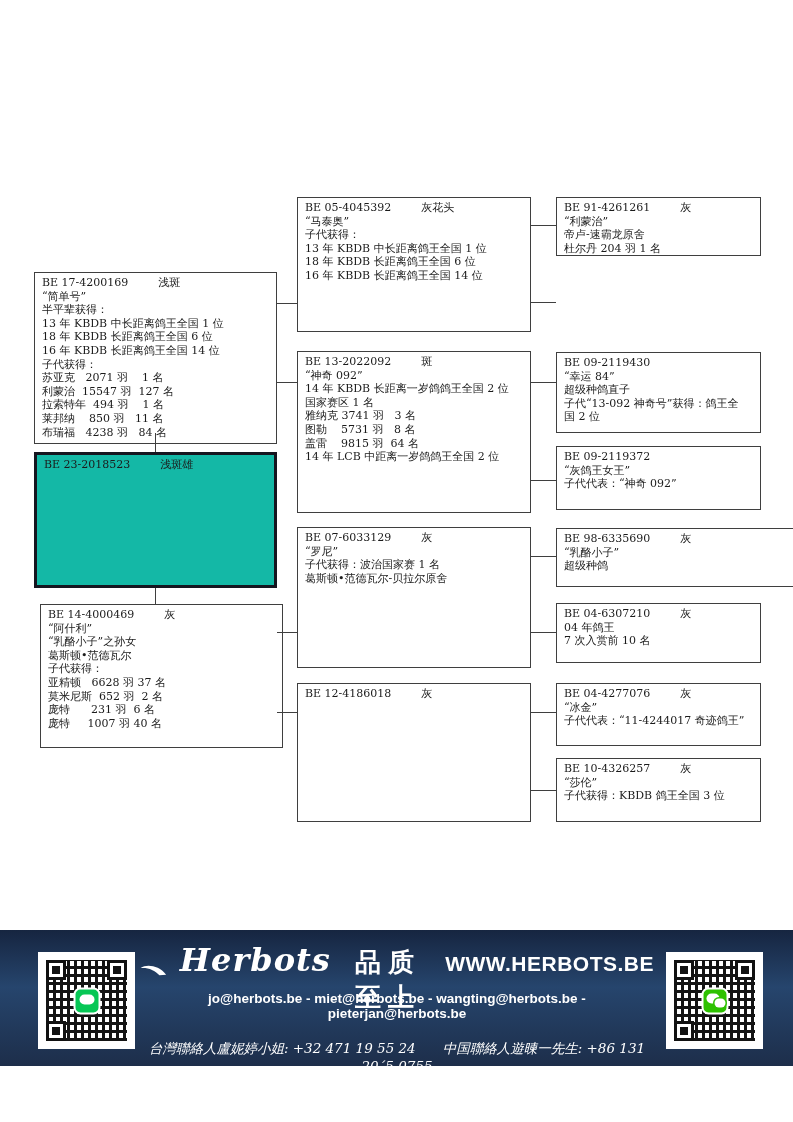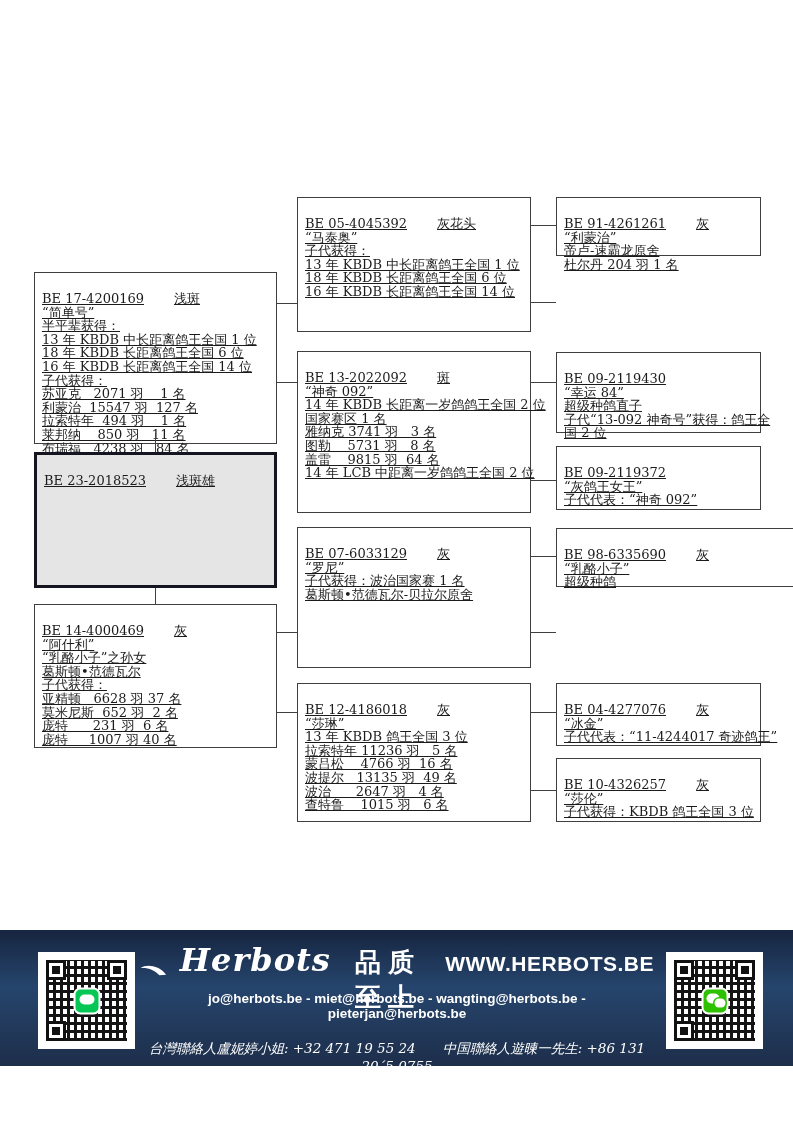--- a/index.html
+++ b/index.html
@@ -1,24 +1,24 @@
 <!DOCTYPE html>
 <html><head>
 <meta charset="utf-8">
 <style>
   html,body{margin:0;padding:0;background:#e8e8e8;}
   .page{position:relative;width:793px;height:1122px;background:#ffffff;overflow:hidden;
         font-family:"DejaVu Serif",serif;}
   
   .pbox{position:absolute;background:#ffffff;border:1px solid #3f3f3f;box-sizing:border-box;
-        padding:19px 5px 0 7px;font-size:13px;line-height:13.6px;color:#1b1b1b;text-decoration:underline;}
+        padding:3px 5px 0 7px;font-size:11px;line-height:13.6px;color:#1b1b1b;}
   .pbox .bhead{white-space:pre;}
   .fcolor{margin-left:30px;}
   .bline{white-space:pre;}
-  .pbox.subject{background:#e5e5e5;border:3px solid #15151f;}
+  .pbox.subject{background:#14b8a6;border:3px solid #15151f;}
   
   .hline{position:absolute;height:1px;background:#3f3f3f;}
   .vline{position:absolute;width:1px;background:#3f3f3f;}
   
   .footer{position:absolute;left:0;top:930px;width:793px;height:136px;
           background:linear-gradient(180deg,#162540 0%,#26456d 42%,#1d2e4a 100%);}
   .qr{position:absolute;top:22px;width:97px;height:97px;background:#fff;}
   .qr.qleft{left:38px;} .qr.qright{left:666px;}
   .qr-pattern{position:absolute;inset:8px;background-color:#fff;
       background-image:repeating-linear-gradient(90deg,#141414 0 3px,transparent 3px 7px),
@@ -64,21 +64,21 @@
         <div class="bline">莱邦纳    850 羽   11 名</div>
         <div class="bline">布瑞福   4238 羽   84 名</div>
       </div>
   </div>
 
   <div class="pbox subject" style="left:34px;top:452px;width:243px;height:136px;">
     <div class="bhead"><span>BE 23-2018523</span><span class="fcolor">浅斑雄</span></div>
     <div></div>
   </div>
 
-  <div class="pbox" style="left:34px;top:604px;width:243px;height:144px;">
+  <div class="pbox" style="left:40px;top:604px;width:243px;height:144px;">
     <div class="bhead"><span>BE 14-4000469</span><span class="fcolor">灰</span></div>
     <div>
         <div class="bline">“阿什利”</div>
         <div class="bline">“乳酪小子”之孙女</div>
         <div class="bline">葛斯顿•范德瓦尔</div>
         <div class="bline">子代获得：</div>
         <div class="bline">亚精顿   6628 羽 37 名</div>
         <div class="bline">莫米尼斯  652 羽  2 名</div>
         <div class="bline">庞特      231 羽  6 名</div>
         <div class="bline">庞特     1007 羽 40 名</div>
@@ -113,29 +113,20 @@
     <div class="bhead"><span>BE 07-6033129</span><span class="fcolor">灰</span></div>
     <div>
         <div class="bline">“罗尼”</div>
         <div class="bline">子代获得：波治国家赛 1 名</div>
         <div class="bline">葛斯顿•范德瓦尔-贝拉尔原舍</div>
       </div>
   </div>
 
   <div class="pbox" style="left:297px;top:683px;width:234px;height:139px;">
     <div class="bhead"><span>BE 12-4186018</span><span class="fcolor">灰</span></div>
-    <div>
-        <div class="bline">“莎琳”</div>
-        <div class="bline">13 年 KBDB 鸽王全国 3 位</div>
-        <div class="bline">拉索特年 11236 羽   5 名</div>
-        <div class="bline">蒙吕松    4766 羽  16 名</div>
-        <div class="bline">波提尔   13135 羽  49 名</div>
-        <div class="bline">波治      2647 羽   4 名</div>
-        <div class="bline">查特鲁    1015 羽   6 名</div>
-      </div>
   </div>
 
   <div class="pbox" style="left:556px;top:197px;width:205px;height:59px;">
     <div class="bhead"><span>BE 91-4261261</span><span class="fcolor">灰</span></div>
     <div>
         <div class="bline">“利蒙治”</div>
         <div class="bline">帝卢-速霸龙原舍</div>
         <div class="bline">杜尔丹 204 羽 1 名</div>
       </div>
   </div>
@@ -160,20 +151,27 @@
   </div>
 
   <div class="pbox" style="left:556px;top:528px;width:245px;height:59px;">
     <div class="bhead"><span>BE 98-6335690</span><span class="fcolor">灰</span></div>
     <div>
         <div class="bline">“乳酪小子”</div>
         <div class="bline">超级种鸽</div>
       </div>
   </div>
 
+  <div class="pbox" style="left:556px;top:603px;width:205px;height:60px;">
+    <div class="bhead"><span>BE 04-6307210</span><span class="fcolor">灰</span></div>
+    <div>
+        <div class="bline">04 年鸽王</div>
+        <div class="bline">7 次入赏前 10 名</div>
+      </div>
+  </div>
 
   <div class="pbox" style="left:556px;top:683px;width:205px;height:63px;">
     <div class="bhead"><span>BE 04-4277076</span><span class="fcolor">灰</span></div>
     <div>
         <div class="bline">“冰金”</div>
         <div class="bline">子代代表：“11-4244017 奇迹鸽王”</div>
       </div>
   </div>
 
   <div class="pbox" style="left:556px;top:758px;width:205px;height:64px;">

